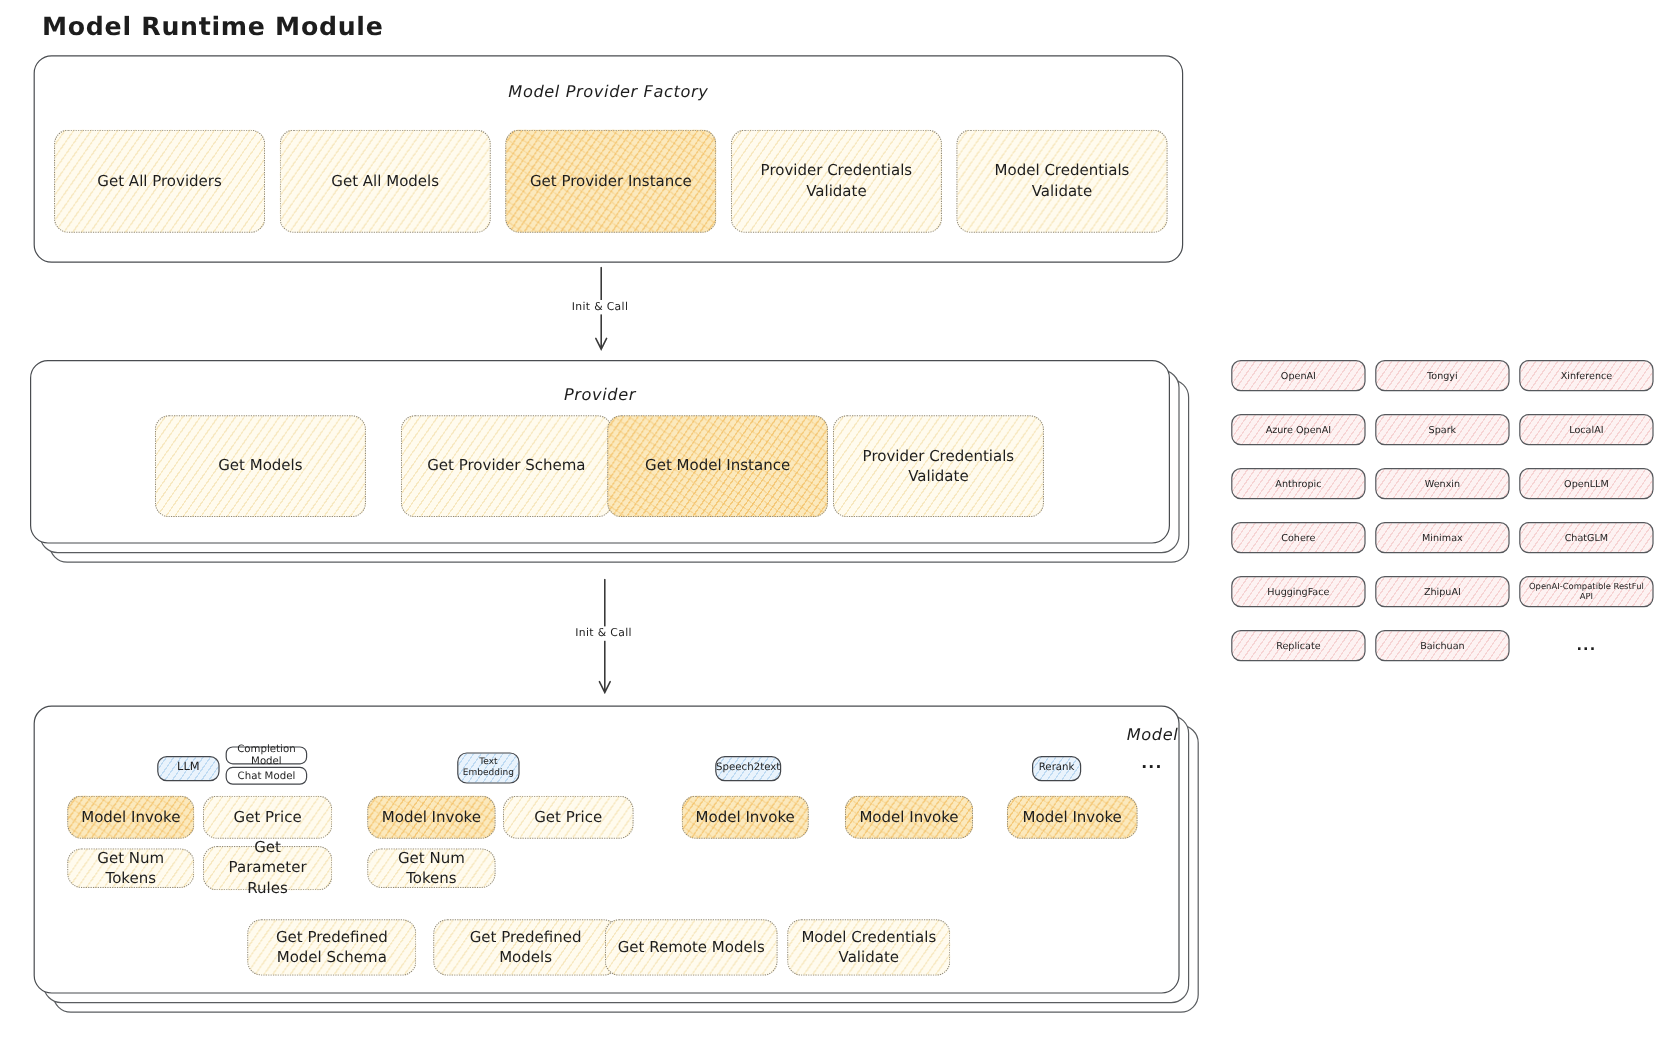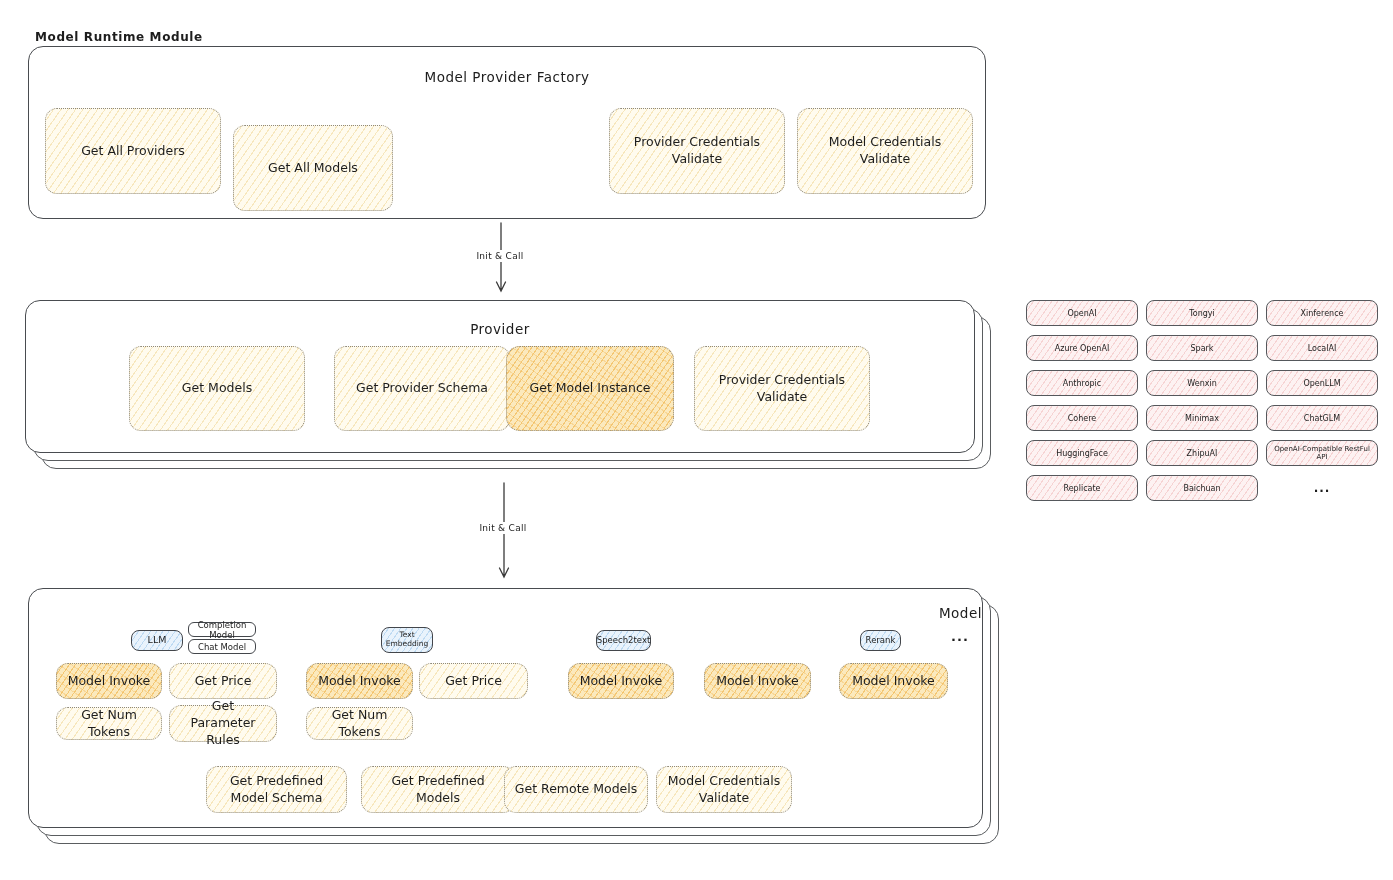--- a/index.html
+++ b/index.html
@@ -7,34 +7,34 @@
   .canvas {
     position:relative;
     width:1393px; height:880px;
     background:#ffffff;
     font-family:"DejaVu Sans", sans-serif;
     color:#1d1d1d;
     overflow:hidden;
   }
   .page-title {
     position:absolute; left:35px; top:10px;
-    font-size:12px; font-weight:600; letter-spacing:.6px;margin-top:20px;
+    font-size:21px; font-weight:600; letter-spacing:.6px;
   }
   
   .panel {
     position:absolute; background:#fff;
     border:1.6px solid #494c50; border-radius:15px;
   }
   .stack {
     position:absolute; background:#fff;
     border:1.4px solid #5a5d60; border-radius:15px;
   }
   .panel-title {
     position:absolute; left:0; width:100%; text-align:center;
-    font-size:13.5px; letter-spacing:.5px;
+    font-size:13.5px; letter-spacing:.5px;font-style:italic;
   }
   
   .hatch-yellow {
     background-color:#fffbee;
     background-image:repeating-linear-gradient(125deg, rgba(240,214,148,.55) 0 1px, transparent 1px 6px);
   }
   .hatch-strong {
     background-color:#fbe9bd;
     background-image:
       repeating-linear-gradient(125deg, rgba(243,192,102,.85) 0 1px, transparent 1px 5px),
@@ -66,21 +66,21 @@
     position:absolute; background:#fff;
     border:1.2px solid #43464b; border-radius:6px;
     display:flex; align-items:center; justify-content:center;
     text-align:center; font-size:8.5px; padding:0 3px;
   }
   .ellipsis { position:absolute; font-size:13px; font-weight:600; letter-spacing:1px; }
   
   .prov-grid {
     position:absolute; left:1026px; top:300px;
     display:grid; grid-template-columns:repeat(3,112px);
-    gap:9px 8px;
+    gap:19px 8px;
   }
   .prov-chip {
     height:26px; border:1.3px solid #55585c; border-radius:8px;
     display:flex; align-items:center; justify-content:center;
     text-align:center; font-size:8px; padding:0 4px;
   }
   .prov-chip.small-text { font-size:7px; }
   .prov-more {
     height:26px; display:flex; align-items:center; justify-content:center;
     font-size:12px; font-weight:600; letter-spacing:1px;
@@ -95,37 +95,38 @@
 </head>
 <body>
 
 <div class="canvas">
 
   <div class="page-title">Model Runtime Module</div>
 
   <div class="panel" style="left:28px; top:46px; width:958px; height:173px;">
     <div class="panel-title" style="top:22px;">Model Provider Factory</div>
     <div class="btn hatch-yellow" style="left:16px;  top:61px; width:176px; height:86px;">Get All Providers</div>
-    <div class="btn hatch-yellow" style="left:204px; top:61px; width:160px; height:86px;margin-top:17px;">Get All Models</div>
+    <div class="btn hatch-yellow" style="left:204px; top:61px; width:176px; height:86px;">Get All Models</div>
+    <div class="btn hatch-strong" style="left:392px; top:61px; width:176px; height:86px;">Get Provider Instance</div>
     <div class="btn hatch-yellow" style="left:580px; top:61px; width:176px; height:86px;">Provider Credentials Validate</div>
     <div class="btn hatch-yellow" style="left:768px; top:61px; width:176px; height:86px;">Model Credentials Validate</div>
   </div>
 
   <svg class="arrow" style="left:492px; top:222px;" width="18" height="76" viewBox="0 0 18 76">
     <path d="M9 1 L9 68 M4.5 60 L9 69 L13.5 60" fill="none" stroke="#3a3a3a" stroke-width="1.3" stroke-linecap="round"></path>
   </svg>
   <div class="arrow-label" style="left:466px; top:250px; width:68px;">Init &amp; Call</div>
 
   <div class="stack" style="left:41px; top:316px; width:950px; height:153px;"></div>
   <div class="stack" style="left:33px; top:308px; width:950px; height:153px;"></div>
   <div class="panel" style="left:25px; top:300px; width:950px; height:153px;">
     <div class="panel-title" style="top:20px;">Provider</div>
     <div class="btn hatch-yellow" style="left:103px; top:45px; width:176px; height:85px;">Get Models</div>
     <div class="btn hatch-yellow" style="left:292px; top:45px; width:176px; height:85px;margin-left:16px;">Get Provider Schema</div>
-    <div class="btn hatch-strong" style="left:480px; top:45px; width:168px; height:85px;border-radius:14px;">Get Model Instance</div>
+    <div class="btn hatch-strong" style="left:480px; top:45px; width:184px; height:85px;">Get Model Instance</div>
     <div class="btn hatch-yellow" style="left:668px; top:45px; width:176px; height:85px;">Provider Credentials Validate</div>
   </div>
 
   <div class="prov-grid">
     <div class="prov-chip hatch-pink">OpenAI</div>
     <div class="prov-chip hatch-pink">Tongyi</div>
     <div class="prov-chip hatch-pink">Xinference</div>
     <div class="prov-chip hatch-pink">Azure OpenAI</div>
     <div class="prov-chip hatch-pink">Spark</div>
     <div class="prov-chip hatch-pink">LocalAI</div>

